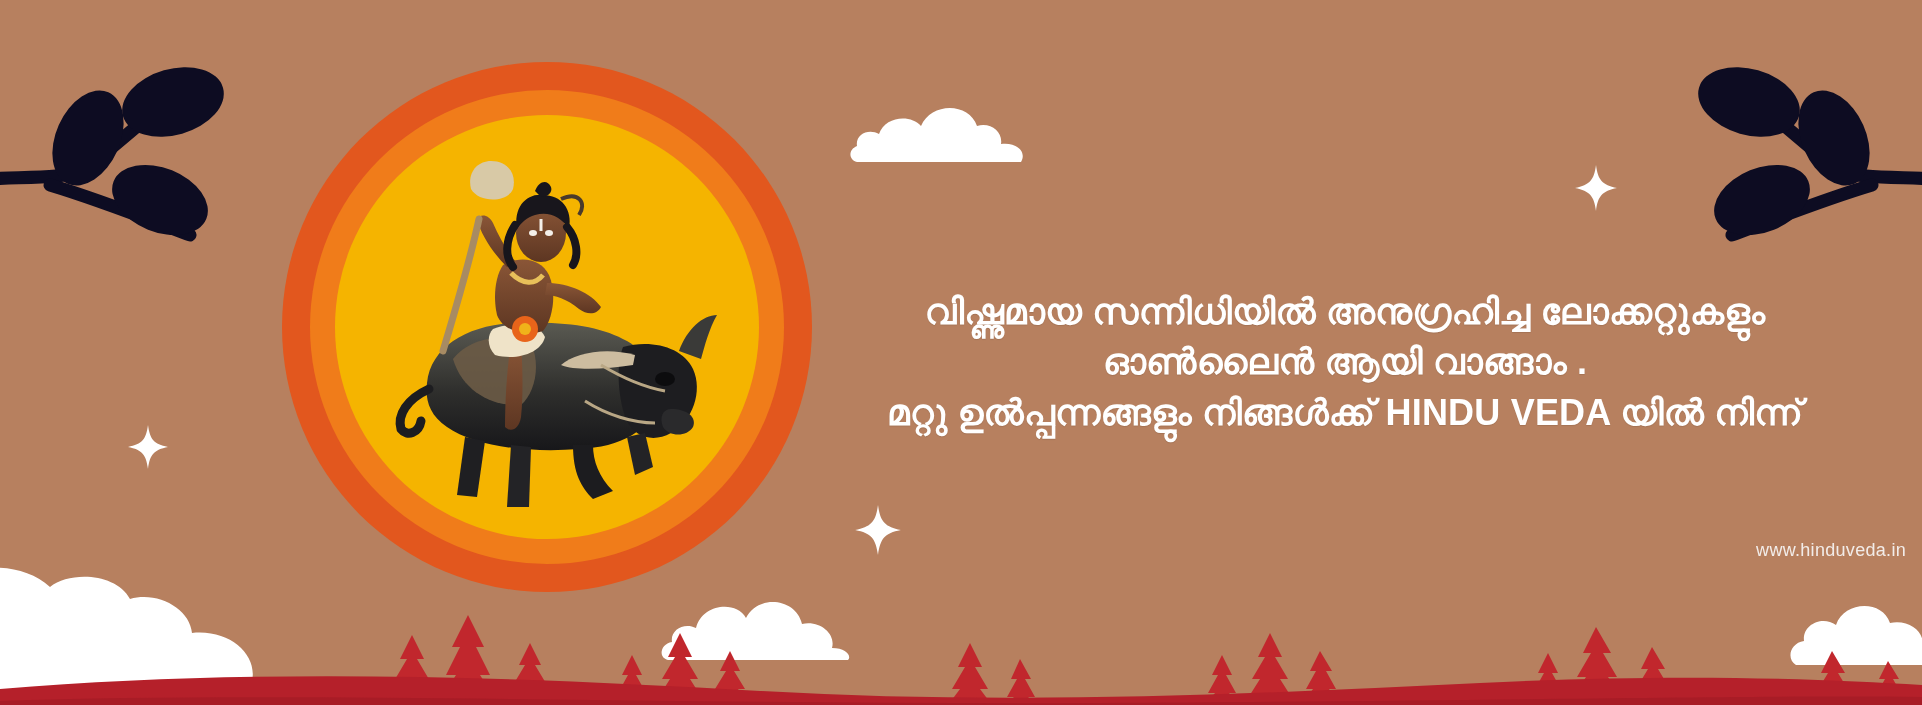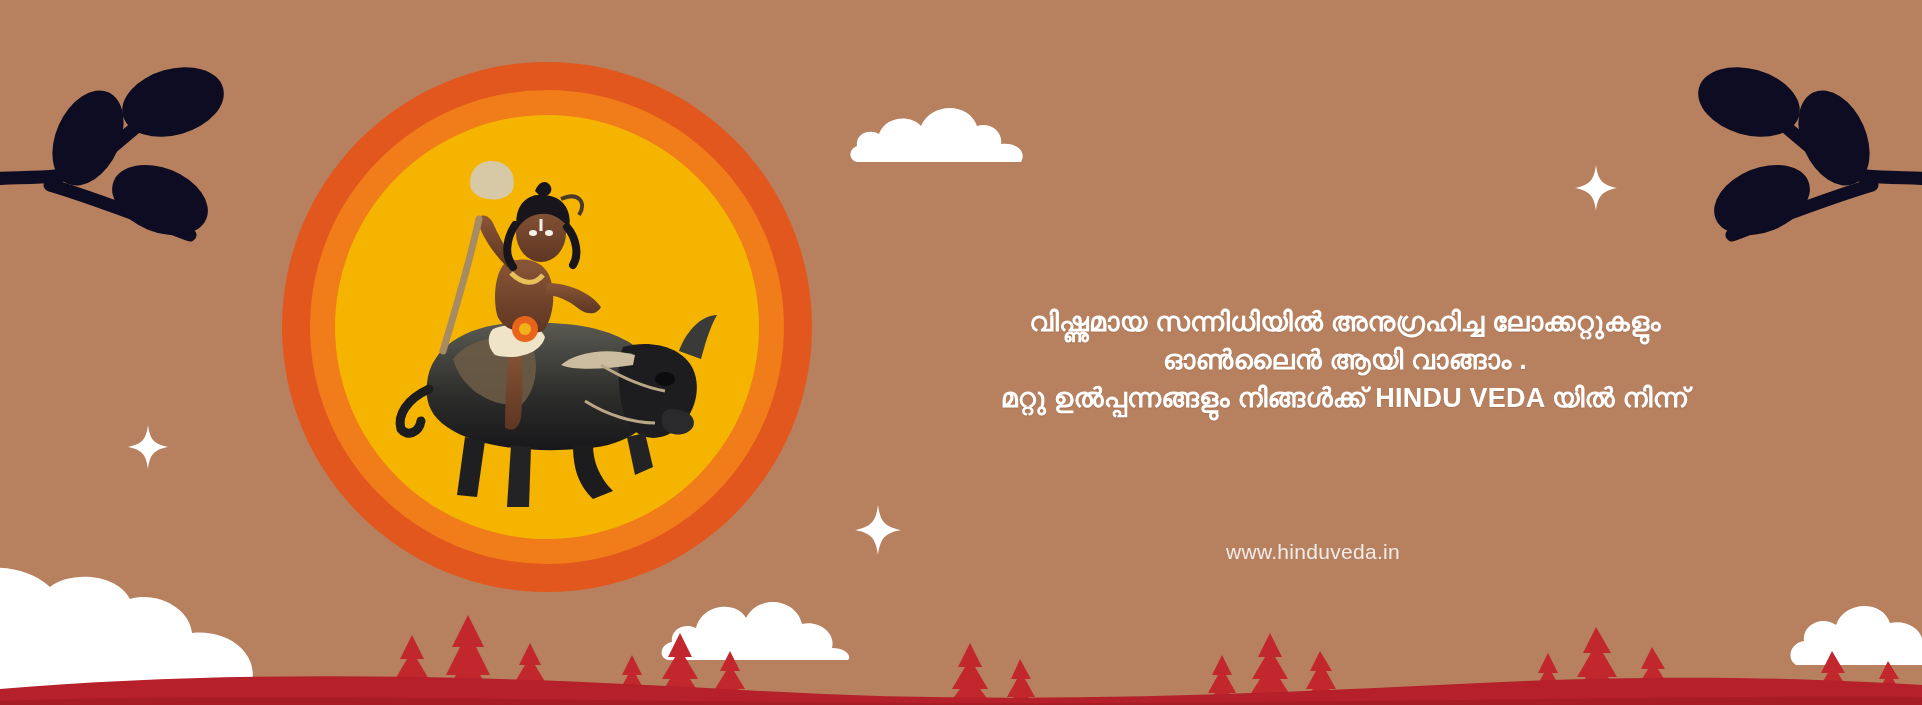--- a/index.html
+++ b/index.html
@@ -52,39 +52,39 @@
     background:#f5b400;
     position:relative; overflow:hidden;
     display:flex; align-items:flex-end; justify-content:center;
   }
   .deity{ position:absolute; left:0; top:0; width:100%; height:100%; }
   .deity svg{ display:block; width:100%; height:100%; }
 
   
   .headline{
     position:absolute;
-    left:800px; top:304px;
+    left:800px; top:287px;
     width:1090px;
     text-align:center;
     color:#ffffff;
-    font-size:27px;
+    font-size:36px;
     font-weight:bold;
     line-height:1.40;
     letter-spacing:0.2px;
     text-shadow:0 1px 1px rgba(0,0,0,0.10);
   }
   .headline .ln{ display:block; white-space:nowrap; }
 
   .site-url{
     position:absolute;
-    left:768px; top:540px;
+    left:816px; top:540px;
     width:1090px;
-    text-align:center;
+    text-align:right;
     color:#f2ece9;
-    font-size:21px;
+    font-size:18px;
     font-weight:400;
     letter-spacing:0.3px;
   }
 
   
   .landscape{
     position:absolute; left:0; bottom:0;
     width:1922px; height:150px;
   }
   .landscape svg{ display:block; width:100%; height:100%; }

